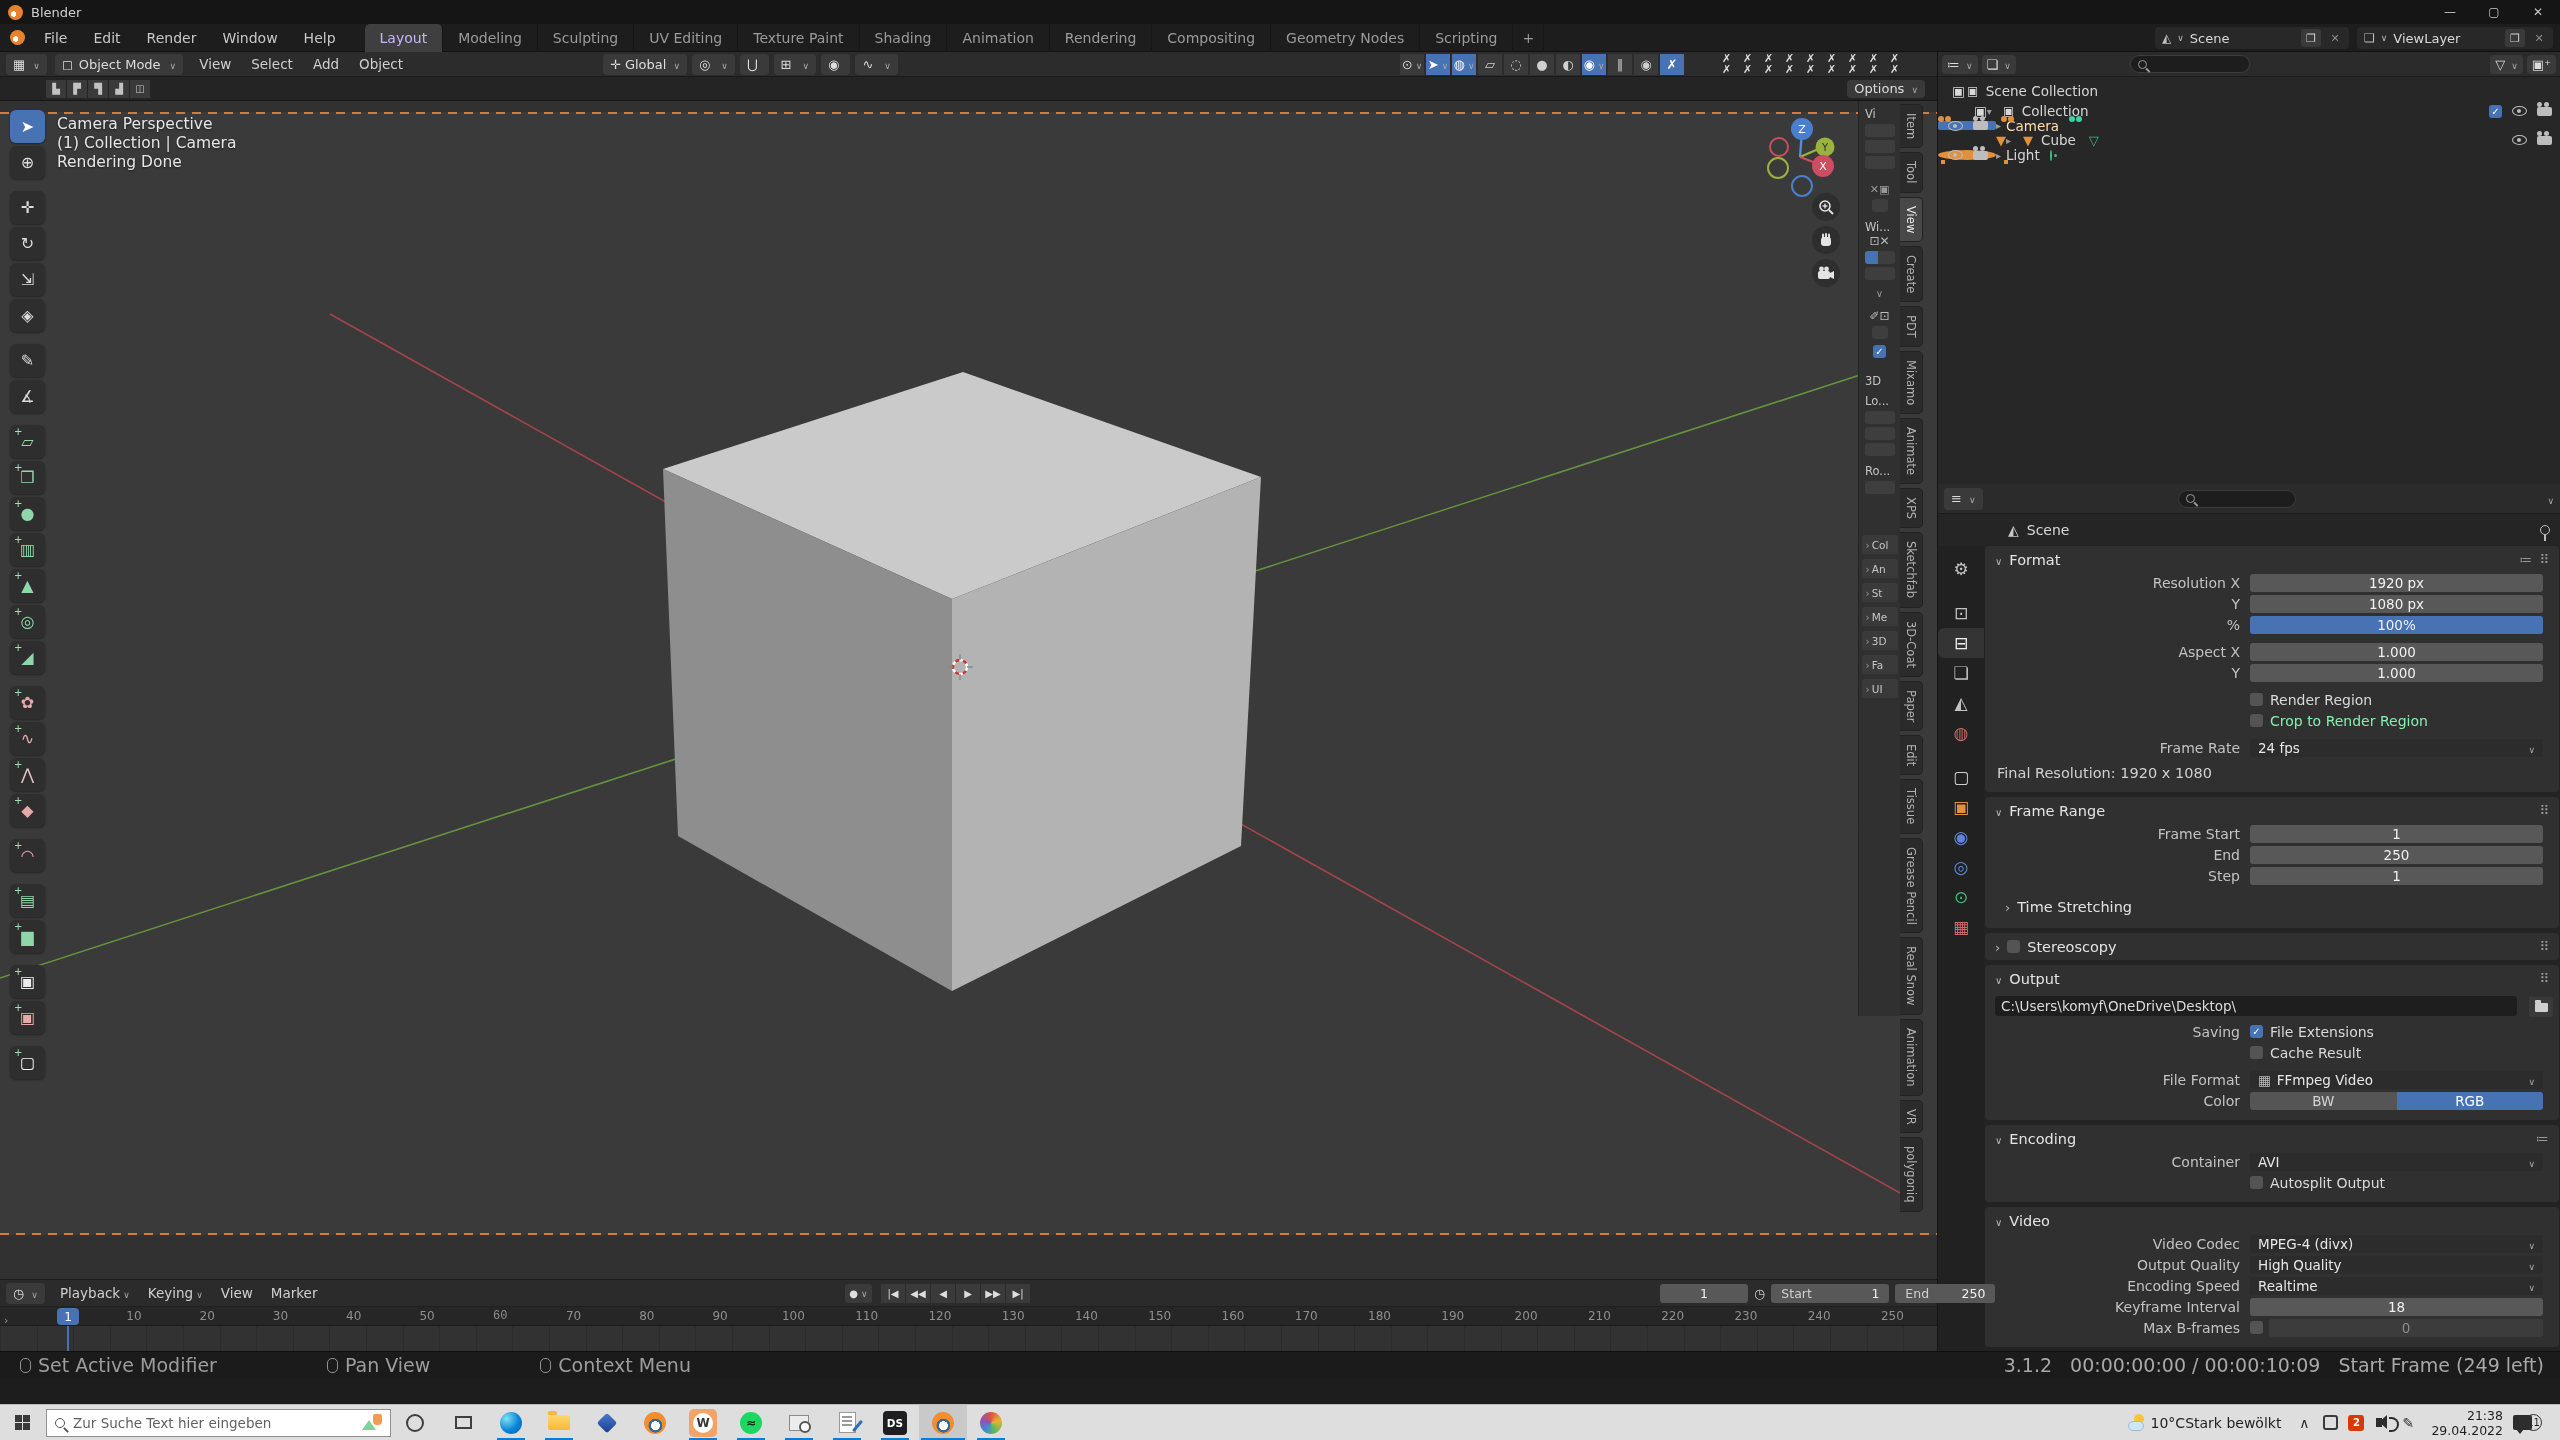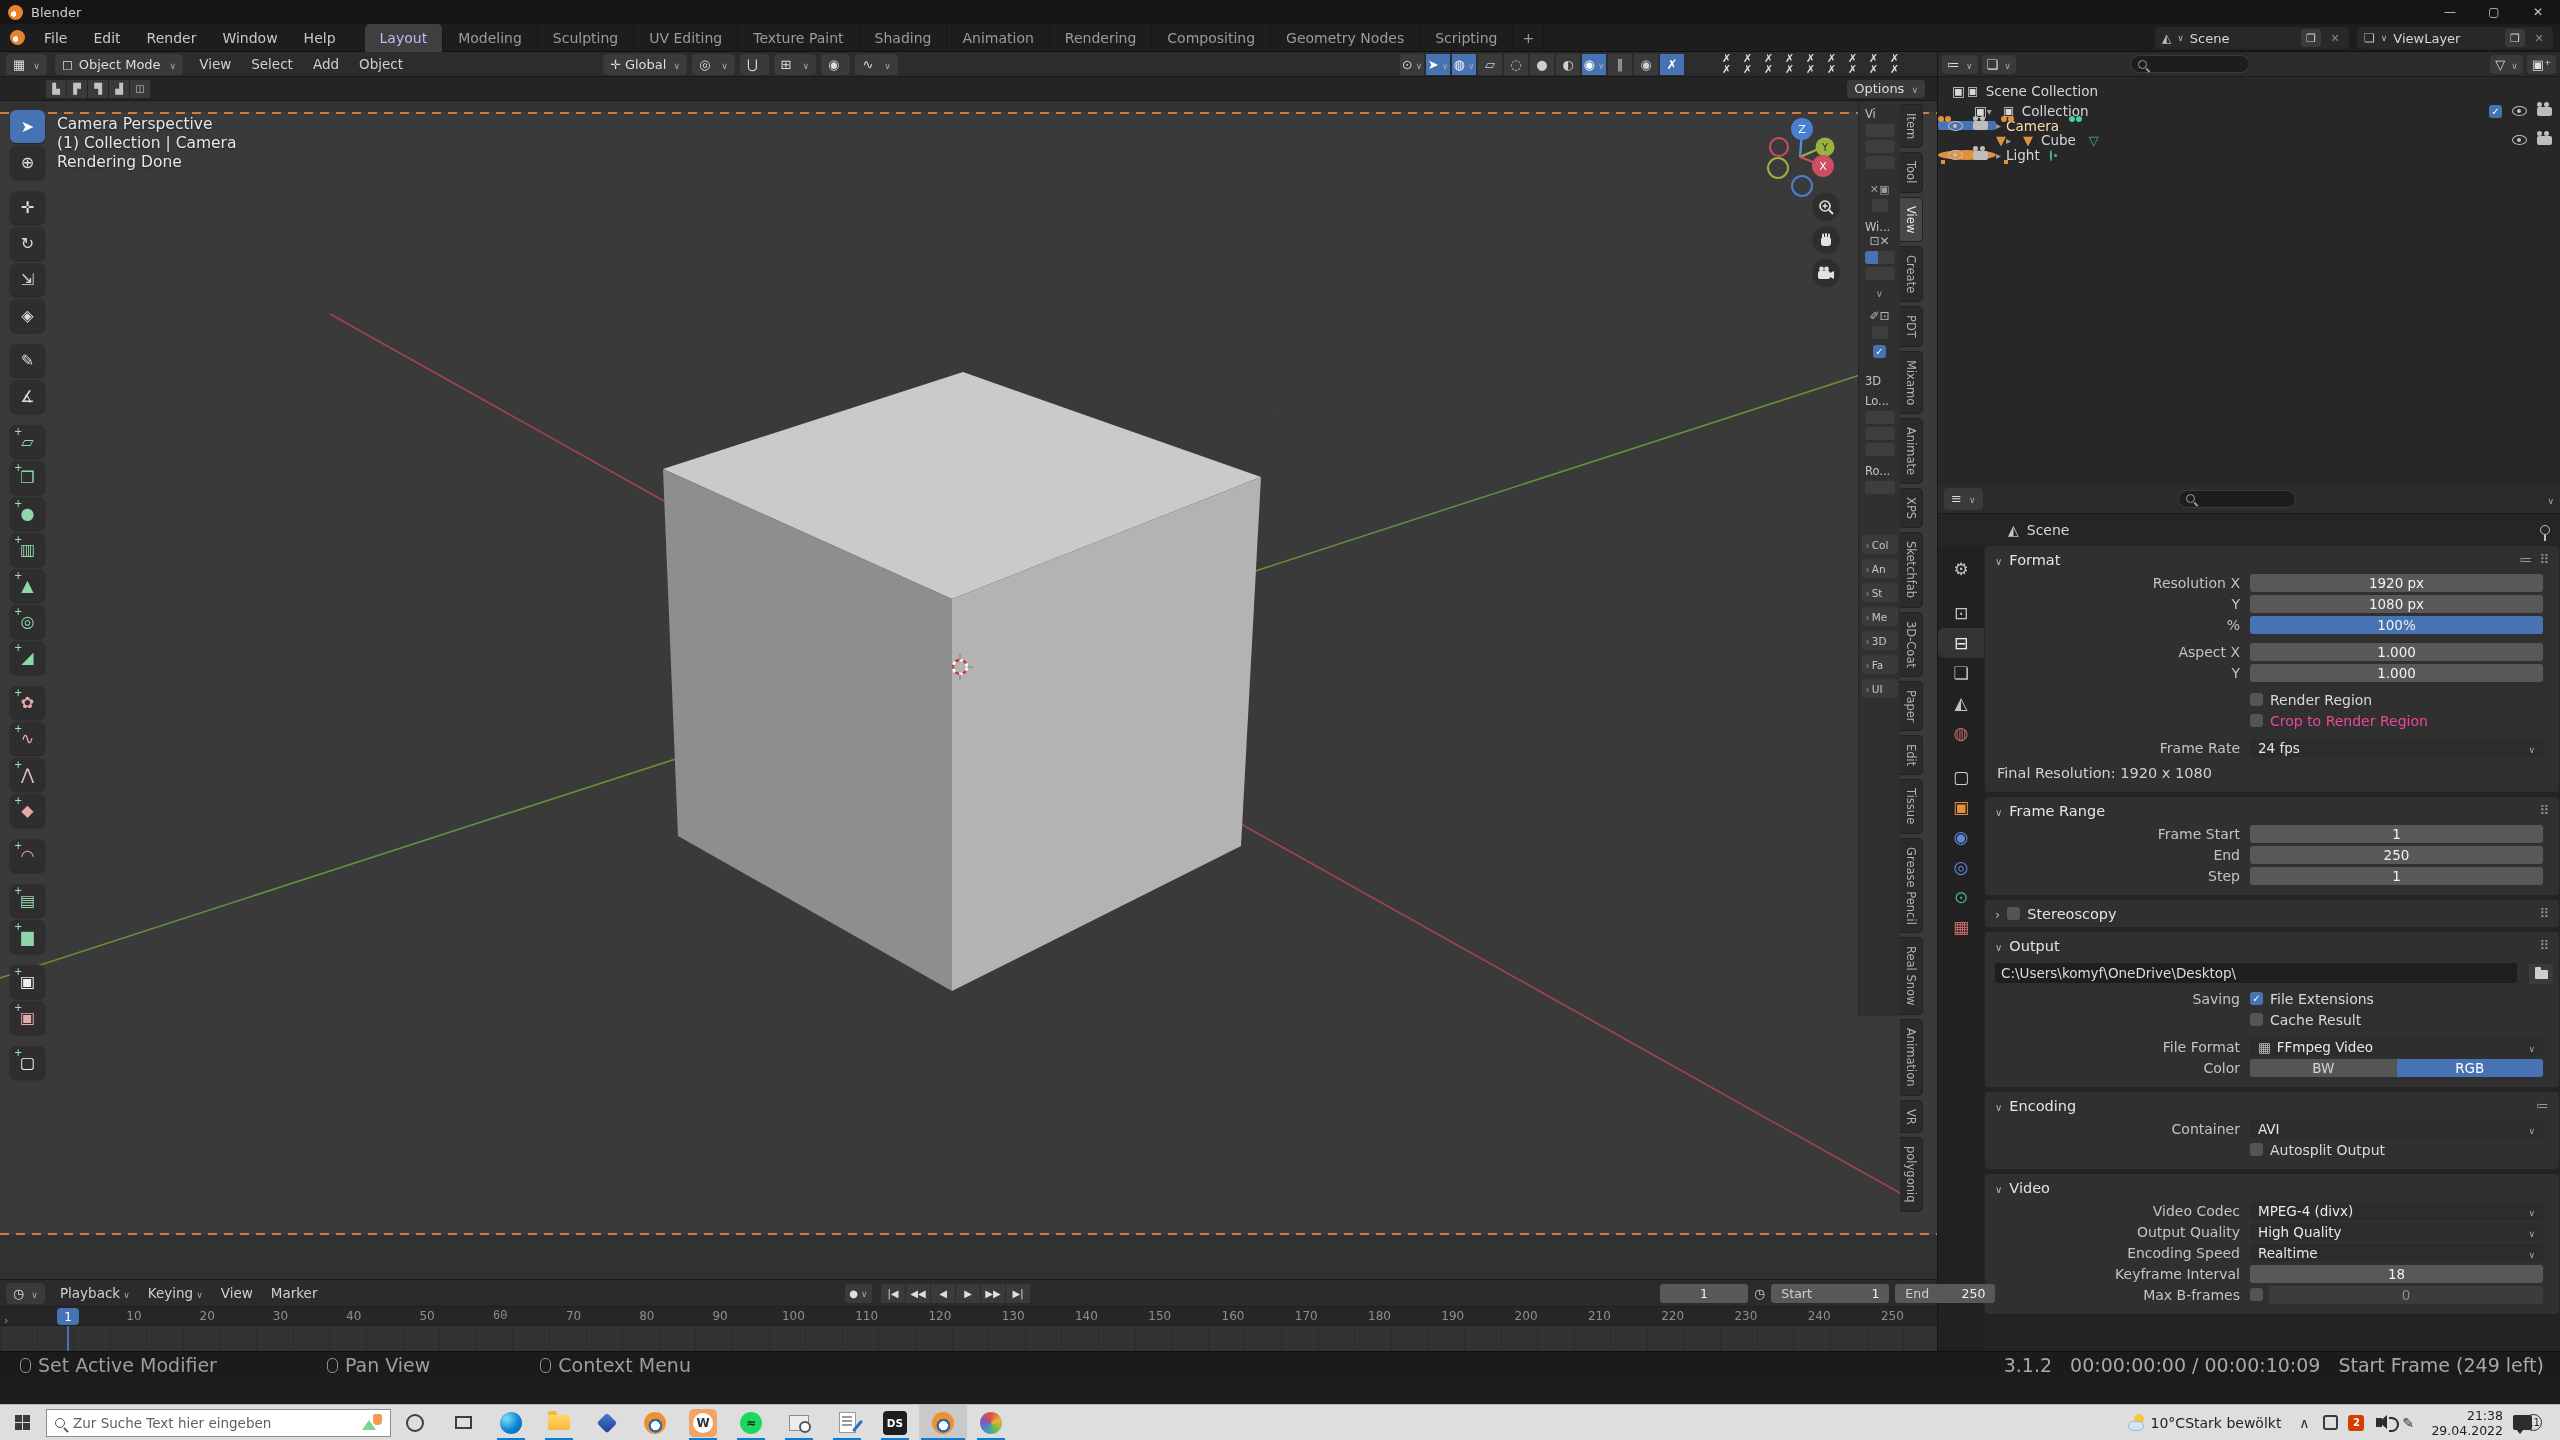--- a/index.html
+++ b/index.html
@@ -110,21 +110,21 @@
   .sicon{color:#9a9a9a;font-size:13px}
   .prow{display:flex;align-items:center;height:19px;margin:0 16px 2px 0}
   .prow.mt{margin-top:8px}
   .plabel{width:265px;text-align:right;color:#c3c3c3;padding-right:10px;flex:none;font-size:14px}
   .pfield{flex:1;height:18px;background:#585858;border-radius:3px;color:#f1f1f1;display:flex;align-items:center;justify-content:center;font-size:13.5px}
   .pfield.blue{background:#4772b3}
   .pfield.dis{background:#3c3c3c;color:#8d8d8d}
   .pdrop{flex:1;height:18px;background:#2c2c2c;border-radius:3px;color:#e8e8e8;display:flex;align-items:center;padding:0 8px;font-size:13.5px;gap:6px}
   .pdrop .spacer{flex:1}
   .cblab{display:flex;align-items:center;gap:7px;color:#d9d9d9;font-size:14px}
-  .cblab.dim{color:#ec4899}
+  .cblab.dim{color:#86efac}
   .seg{flex:1;display:flex;height:18px;border-radius:3px;overflow:hidden}
   .seg>div{flex:1;display:flex;align-items:center;justify-content:center;background:#555;font-size:13.5px}
   .seg>div.on{background:#4772b3;color:#fff}
   .pathfield{height:20px;background:#1e1e1e;border-radius:3px;margin:4px 10px 6px 10px;display:flex;align-items:center;color:#dcdcdc;font-size:13.5px;padding:0 6px}
   .folderbtn{width:24px;height:20px;background:#3a3a3a;border-radius:0 3px 3px 0;display:flex;align-items:center;justify-content:center;margin-left:2px}
   .mini-folder{width:13px;height:9px;background:#cfcfcf;border-radius:1px;position:relative}
   .mini-folder::before{content:"";position:absolute;top:-3px;left:0;width:6px;height:3px;background:#cfcfcf;border-radius:1px 1px 0 0}
   .pin{width:10px;height:10px;border:1.5px solid #bdbdbd;border-radius:50%;position:relative}
   .pin::after{content:"";position:absolute;left:3.2px;top:9px;width:1.5px;height:6px;background:#bdbdbd}
 
@@ -855,20 +855,24 @@
             <span class="pfield">1</span>
           </div>
         <div class="prow">
             <span class="plabel">End</span>
             <span class="pfield">250</span>
           </div>
         <div class="prow">
             <span class="plabel">Step</span>
             <span class="pfield">1</span>
           </div>
+        <div class="shdr" style="margin-top:8px">
+            <span class="tri-c" style="margin-left:10px"></span>
+            <span>Time Stretching</span>
+          </div>
       </div>
 
       <div class="sect closed">
         <div class="shdr">
             <span class="tri-c"></span>
             <span class="cbx"></span>
             <span>Stereoscopy</span>
             <span class="spacer"></span>
             <span class="sicon">⠿</span>
           </div>

